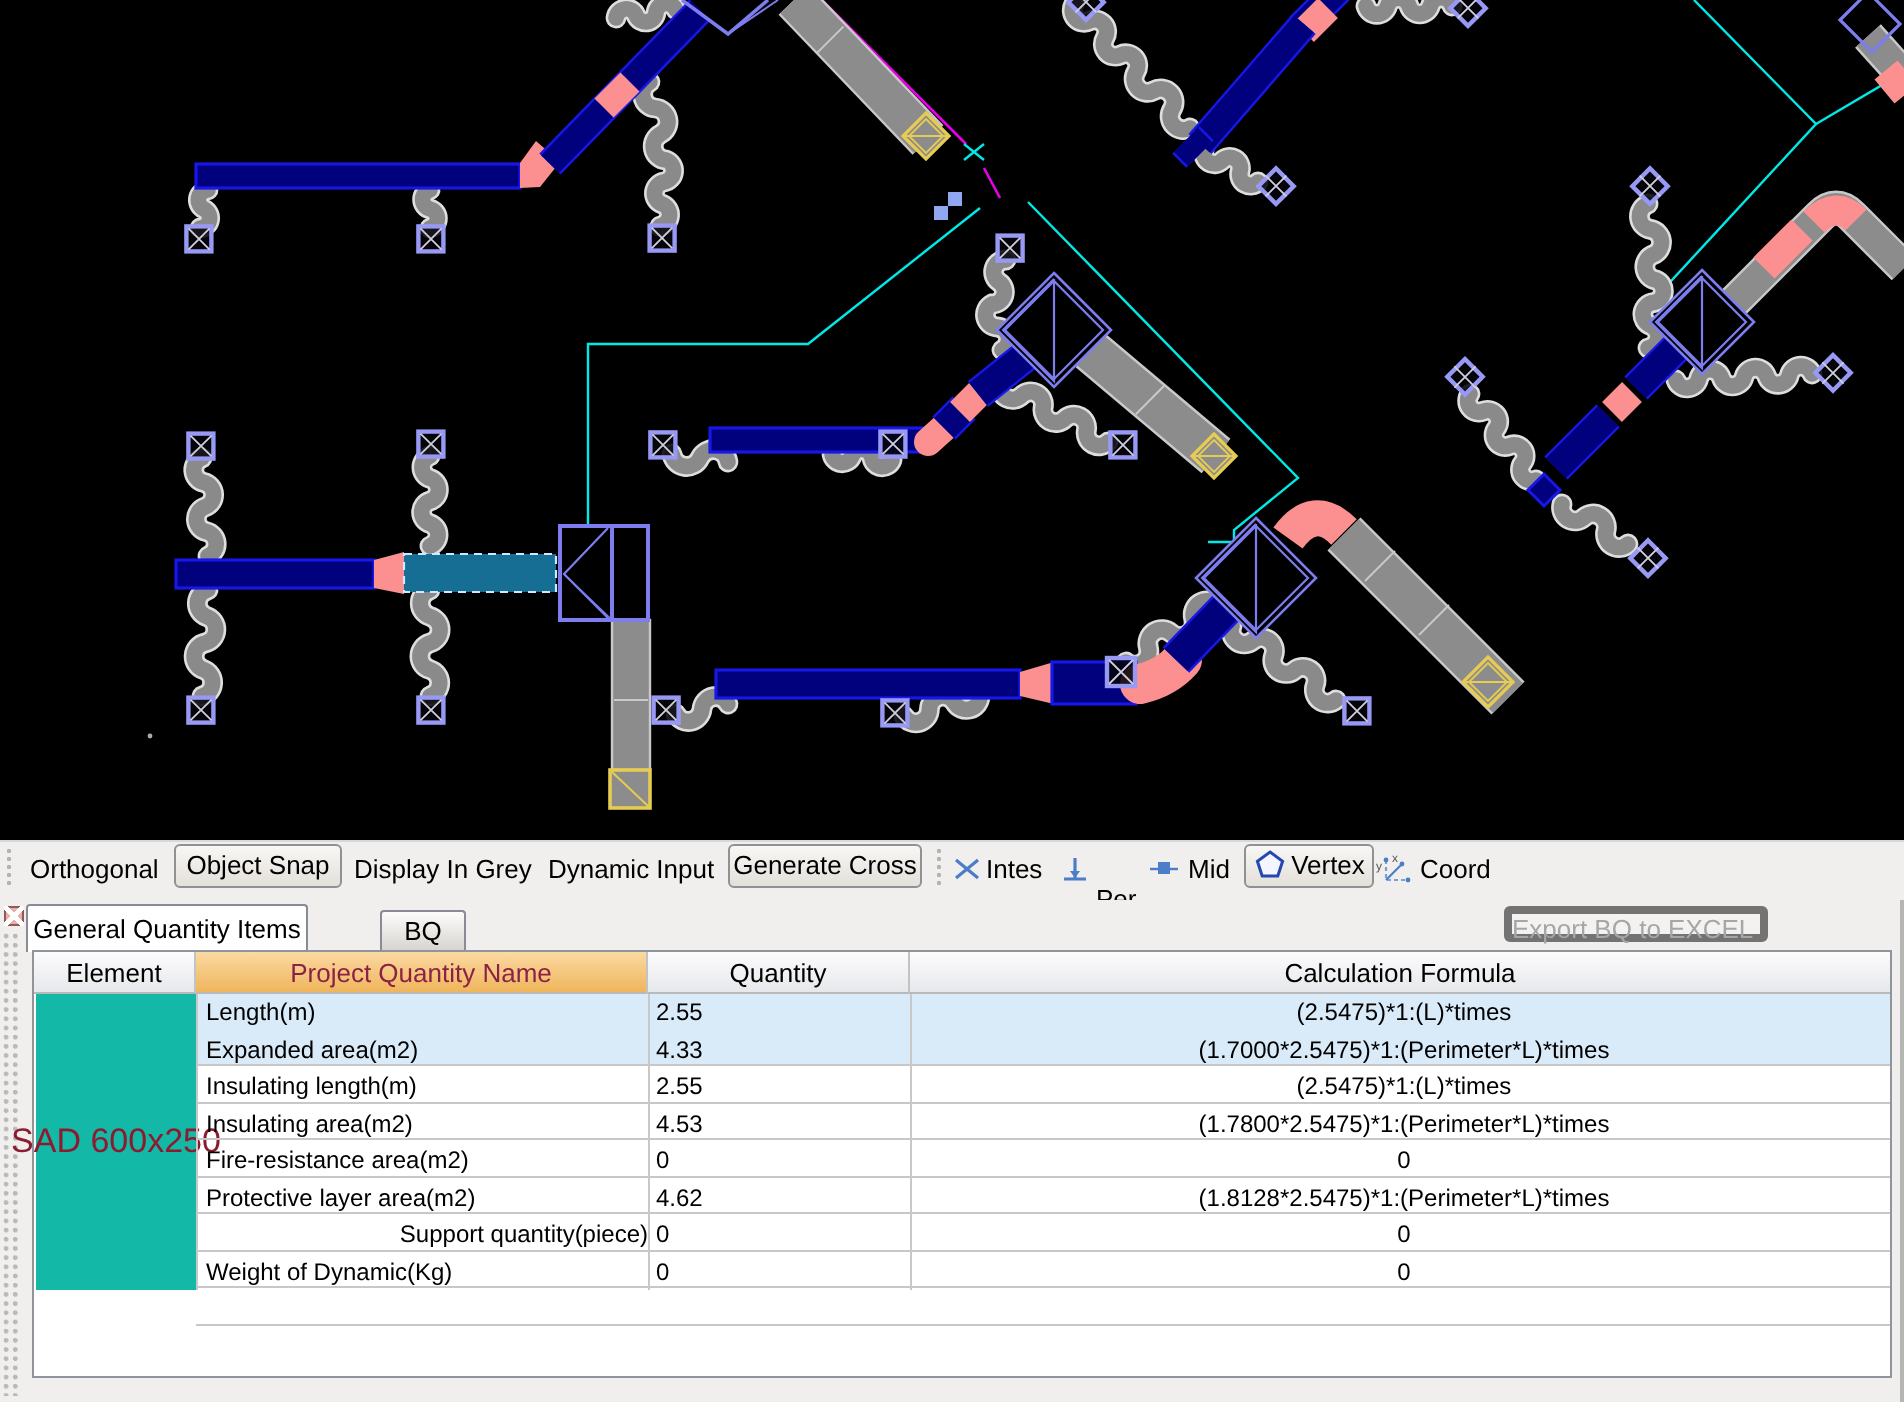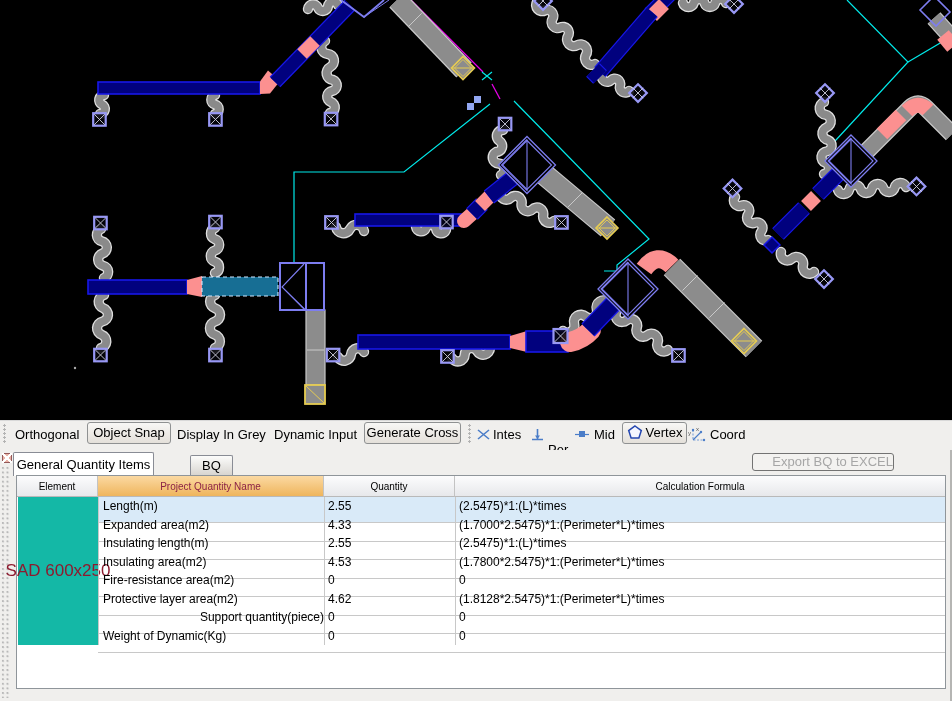--- a/index.html
+++ b/index.html
@@ -24,30 +24,30 @@
 #dock:before { content:""; position:absolute; left:-1px; top:-1px; width:10px; height:10px;
   background:
    linear-gradient(45deg, transparent 42%, #fff 42%, #fff 58%, transparent 58%),
    linear-gradient(-45deg, transparent 42%, #fff 42%, #fff 58%, transparent 58%); }
 .tab1 { position:absolute; left:13px; top:2px; width:141px; height:24px; background:#fff;
   border:1px solid #898c95; border-bottom:none; border-radius:2px 2px 0 0;
   font-size:13px; line-height:23px; text-align:center; }
 .tab2 { position:absolute; left:154px; top:5px; width:43px; height:21px;
   background:linear-gradient(#fcfcfb,#d6d3ce); border:1px solid #898c95; border-bottom:none;
   border-radius:2px 2px 0 0; font-size:13px; line-height:20px; text-align:center;margin-left:36px; }
-#expbtn { position:absolute; left:752px; top:3px; width:142px; height:18px;
-  border:1px solid #737373; border-radius:3px; background:#f3f2f0; color:#a6a6a6;
-  font-size:13px; line-height:16px; text-align:right; }
+#expbtn { position:absolute; left:752px; top:3px; width:132px; height:18px;
+  border:4px solid #737373; border-radius:3px; background:#f3f2f0; color:#a6a6a6;
+  font-size:13px; line-height:16px; text-align:left; }
 #tbl { position:absolute; left:16px; top:25px; width:930px; height:214px; background:#fff;
   border:1px solid #8f959a; }
-.hd { position:absolute; top:0; height:21px; font-size:10px; text-align:center; line-height:21px;
+.hd { position:absolute; top:0; height:21px; font-size:13px; text-align:center; line-height:21px;
   background:linear-gradient(#fcfcfd,#e7e8eb); border-right:1px solid #c3c3c3; border-bottom:1px solid #b9b9b9; }
 .hd.orange { background:linear-gradient(#fbd9a2,#efb55c); color:#8b2246; }
-.row { position:absolute; height:26px; font-size:12px; line-height:18px; border-bottom:1px solid #c8c8c8; } .c2 { left:81px; width:226px; padding-left:5px; }
-.c3 { left:307px; width:131px; padding-left:4px; } .c4 { left:438px; width:490px; padding-left:4px; }
+.row { position:absolute; height:36px; font-size:12px; line-height:18px; border-bottom:1px solid #c8c8c8; } .c2 { left:81px; width:226px; padding-left:5px; }
+.c3 { left:307px; width:131px; padding-left:4px; } .c4 { left:438px; width:490px; padding-left:4px;text-align:center; }
 .vline { position:absolute; top:0; width:1px; height:148px; background:#c8c8c8; }
 #elem { position:absolute; left:1px; top:21px; width:80px; height:148px; background:#14b8a6;
   color:#8d1b2f; font-size:17px; white-space:nowrap; display:flex; align-items:center; justify-content:center; }
 </style></head><body>
 <div id="cad"><svg width="952" height="420" viewBox="0 0 952 420">
 <path d="M 294 263 L 294 172 L 404 172 L 490 104" stroke="#00e9e9" stroke-width="1.2" fill="none"></path>
 <path d="M 514 101 L 649 239 L 617 265 L 617 271 L 604 271" stroke="#00e9e9" stroke-width="1.2" fill="none"></path>
 <path d="M 847 0 L 908 62 L 824 153" stroke="#00e9e9" stroke-width="1.2" fill="none"></path>
 <path d="M 908 62 L 952 36" stroke="#00e9e9" stroke-width="1.2" fill="none"></path>
 <path d="M 411 0 L 483 72" stroke="#e800e8" stroke-width="1.3" fill="none"></path>

